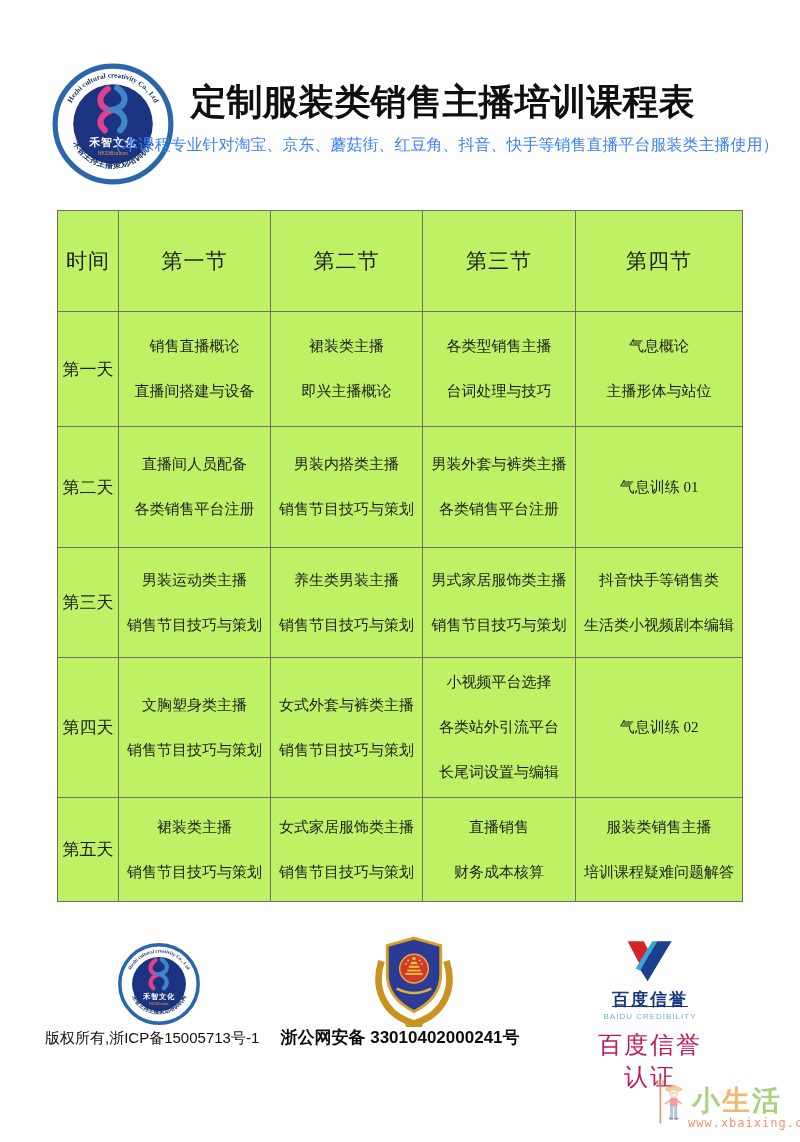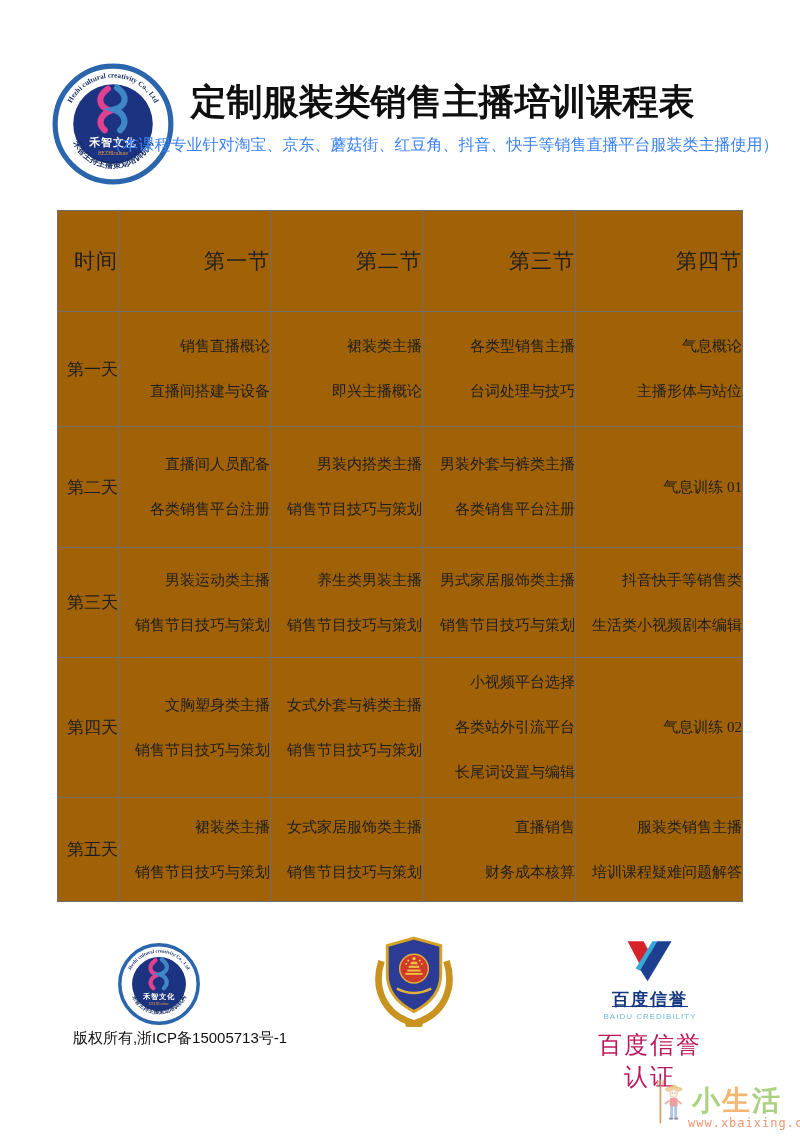--- a/index.html
+++ b/index.html
@@ -17,34 +17,34 @@
   .page-subtitle {
     position:absolute; left:90px; top:134px; width:705px; text-align:center;
     font-size:16px; color:#3b82f6; line-height:22px;
   }
 
   
   table.course {
     position:absolute; left:57px; top:210px; border-collapse:collapse; table-layout:fixed;
   }
   table.course th, table.course td {
-    border:1px solid #6f6f6f; text-align:right; vertical-align:middle;
-    padding:0; color:#1d1d1d; font-weight:normal; background:#a16207;
+    border:1px solid #6f6f6f; text-align:center; vertical-align:middle;
+    padding:0; color:#1d1d1d; font-weight:normal; background:#bef264;
   }
   table.course th { font-size:21px; letter-spacing:1px; }
   td.time { font-size:17px; }
   td.cell { font-size:15px; line-height:45px; white-space:pre-line; }
   tr.h0 { height:101px; } tr.h1 { height:115px; } tr.h2 { height:121px; }
   tr.h3 { height:110px; } tr.h4 { height:140px; } tr.h5 { height:104px; }
 
   
   .sans { font-family:"Liberation Sans","DejaVu Sans",sans-serif; }
   .badge-footer { position:absolute; left:117px; top:942px; width:84px; height:84px; }
   .copyright {
-    position:absolute; left:45px; top:1029px; width:270px; text-align:center;
+    position:absolute; left:45px; top:1029px; width:270px; text-align:left;
     font-size:15px; color:#101010;
   }
   .police-badge { position:absolute; left:371px; top:933px; width:86px; height:98px; }
   .police-text {
     position:absolute; left:278px; top:1026px; width:244px; text-align:center;
     font-size:17px; font-weight:bold; color:#0c0c0c;
   }
   .baidu { position:absolute; left:588px; top:939px; width:124px; text-align:center; }
   .baidu-v { width:48px; height:46px; display:block; margin:0 auto; }
   .baidu-name { font-size:17px; color:#16387f; letter-spacing:2px; font-weight:bold; margin-top:3px;text-decoration:underline; }
@@ -208,20 +208,21 @@
     </table>
 
   <svg class="badge-footer">
     <use href="#hz-badge"></use>
   </svg>
   <div class="copyright sans">版权所有,浙ICP备15005713号-1</div>
 
   <svg class="police-badge">
     <use href="#police-emblem"></use>
   </svg>
+  <div class="police-text sans">浙公网安备 33010402000241号</div>
 
   <div class="baidu sans">
     <svg class="baidu-v">
         <use href="#baidu-v"></use>
       </svg>
     <div class="baidu-name">百度信誉</div>
     <div class="baidu-en">BAIDU CREDIBILITY</div>
     <div class="baidu-cert">百度信誉认证</div>
   </div>
 

